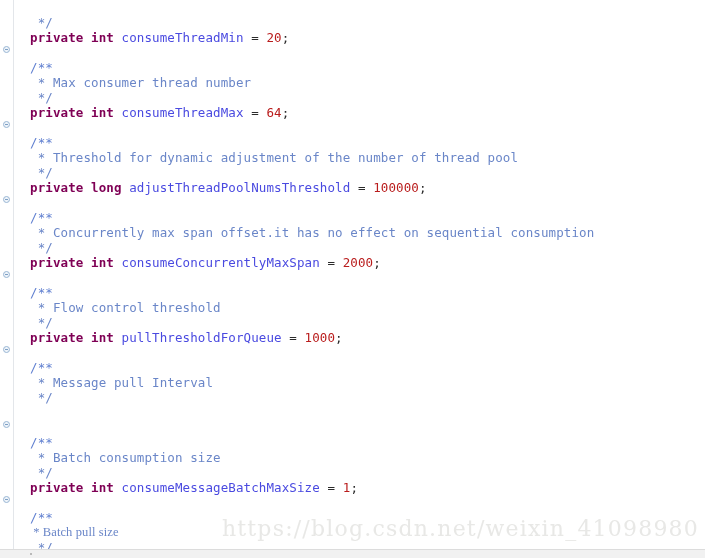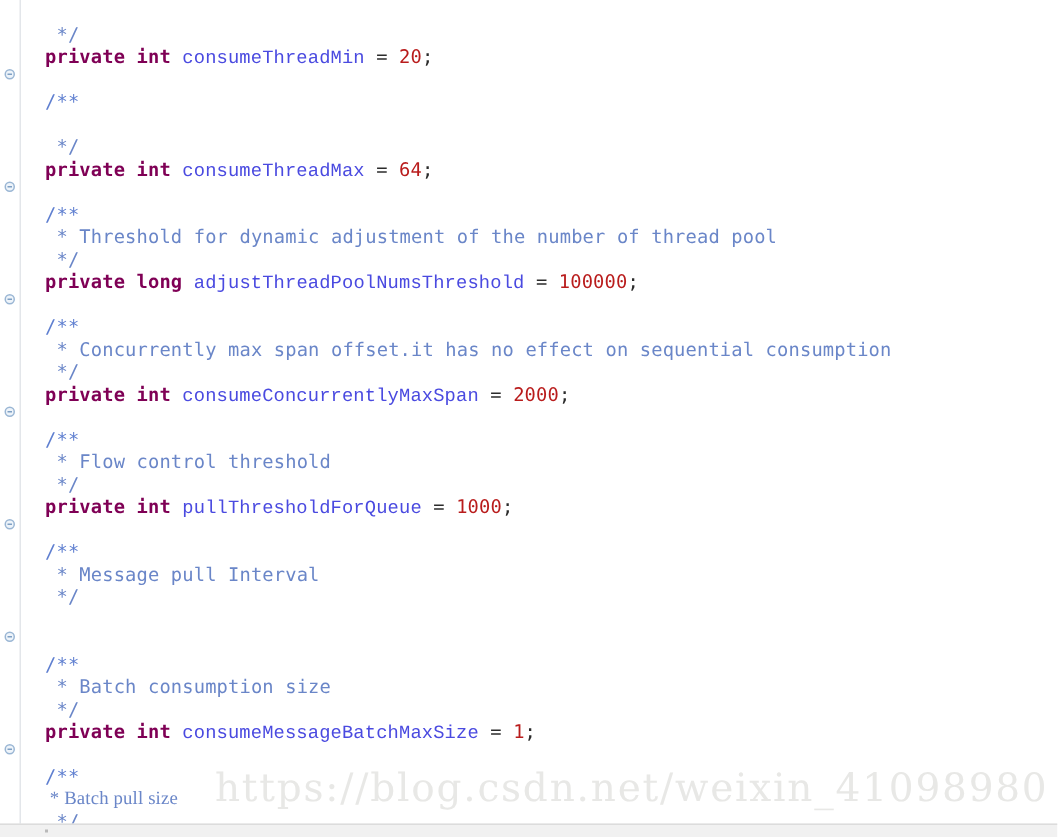--- a/index.html
+++ b/index.html
@@ -77,33 +77,33 @@
     position: absolute;
     left: 30px;
     height: 15px;
     line-height: 15px;
     font-family: "DejaVu Sans Mono", monospace;
     font-size: 12.5px;
     white-space: pre;
     letter-spacing: 0.1px;
   }
   .tok-kw   { color: #7f0055; font-weight: bold; }
-  .tok-id   { color: #4a4ae0; font-family: Liberation Mono, monospace; }
+  .tok-id   { color: #4a4ae0; }
   .tok-op   { color: #2b2b2b; }
   .tok-num  { color: #b91c1c; }
   .tok-cmt  { color: #6a86c8; }
   .tok-cmt-d{ color: #5f7fd0; }
 
   
   #watermark {
     position: absolute;
     right: 6px;
     bottom: 17px;
     font-family: "DejaVu Serif", serif;
-    font-size: 26px;
+    font-size: 22px;
     letter-spacing: 1.2px;
     color: #e8e8e6;
     z-index: 6;
     white-space: nowrap;
     user-select: none;
   }
 
   
   #bottom-strip {
     position: absolute;
@@ -128,20 +128,21 @@
 </head>
 <body>
 
 <div id="editor">
 
   <div id="code">
       <div class="code-line" style="top: 15px;"><span class="tok-cmt"> */</span></div>
       <div class="code-line" style="top: 30px;"><span class="tok-kw">private</span><span class="tok-op"> </span><span class="tok-kw">int</span><span class="tok-op"> </span><span class="tok-id">consumeThreadMin</span><span class="tok-op"> = </span><span class="tok-num">20</span><span class="tok-op">;</span></div>
       <div class="code-line" style="top: 45px;">&nbsp;</div>
       <div class="code-line" style="top: 60px;"><span class="tok-cmt-d">/**</span></div>
+      <div class="code-line" style="top: 75px;"><span class="tok-cmt"> * Max consumer thread number</span></div>
       <div class="code-line" style="top: 90px;"><span class="tok-cmt"> */</span></div>
       <div class="code-line" style="top: 105px;"><span class="tok-kw">private</span><span class="tok-op"> </span><span class="tok-kw">int</span><span class="tok-op"> </span><span class="tok-id">consumeThreadMax</span><span class="tok-op"> = </span><span class="tok-num">64</span><span class="tok-op">;</span></div>
       <div class="code-line" style="top: 120px;">&nbsp;</div>
       <div class="code-line" style="top: 135px;"><span class="tok-cmt-d">/**</span></div>
       <div class="code-line" style="top: 150px;"><span class="tok-cmt"> * Threshold for dynamic adjustment of the number of thread pool</span></div>
       <div class="code-line" style="top: 165px;"><span class="tok-cmt"> */</span></div>
       <div class="code-line" style="top: 180px; text-align: right;"><span class="tok-kw">private</span><span class="tok-op"> </span><span class="tok-kw">long</span><span class="tok-op"> </span><span class="tok-id">adjustThreadPoolNumsThreshold</span><span class="tok-op"> = </span><span class="tok-num">100000</span><span class="tok-op">;</span></div>
       <div class="code-line" style="top: 195px;">&nbsp;</div>
       <div class="code-line" style="top: 210px;"><span class="tok-cmt-d">/**</span></div>
       <div class="code-line" style="top: 225px;"><span class="tok-cmt"> * Concurrently max span offset.it has no effect on sequential consumption</span></div>

